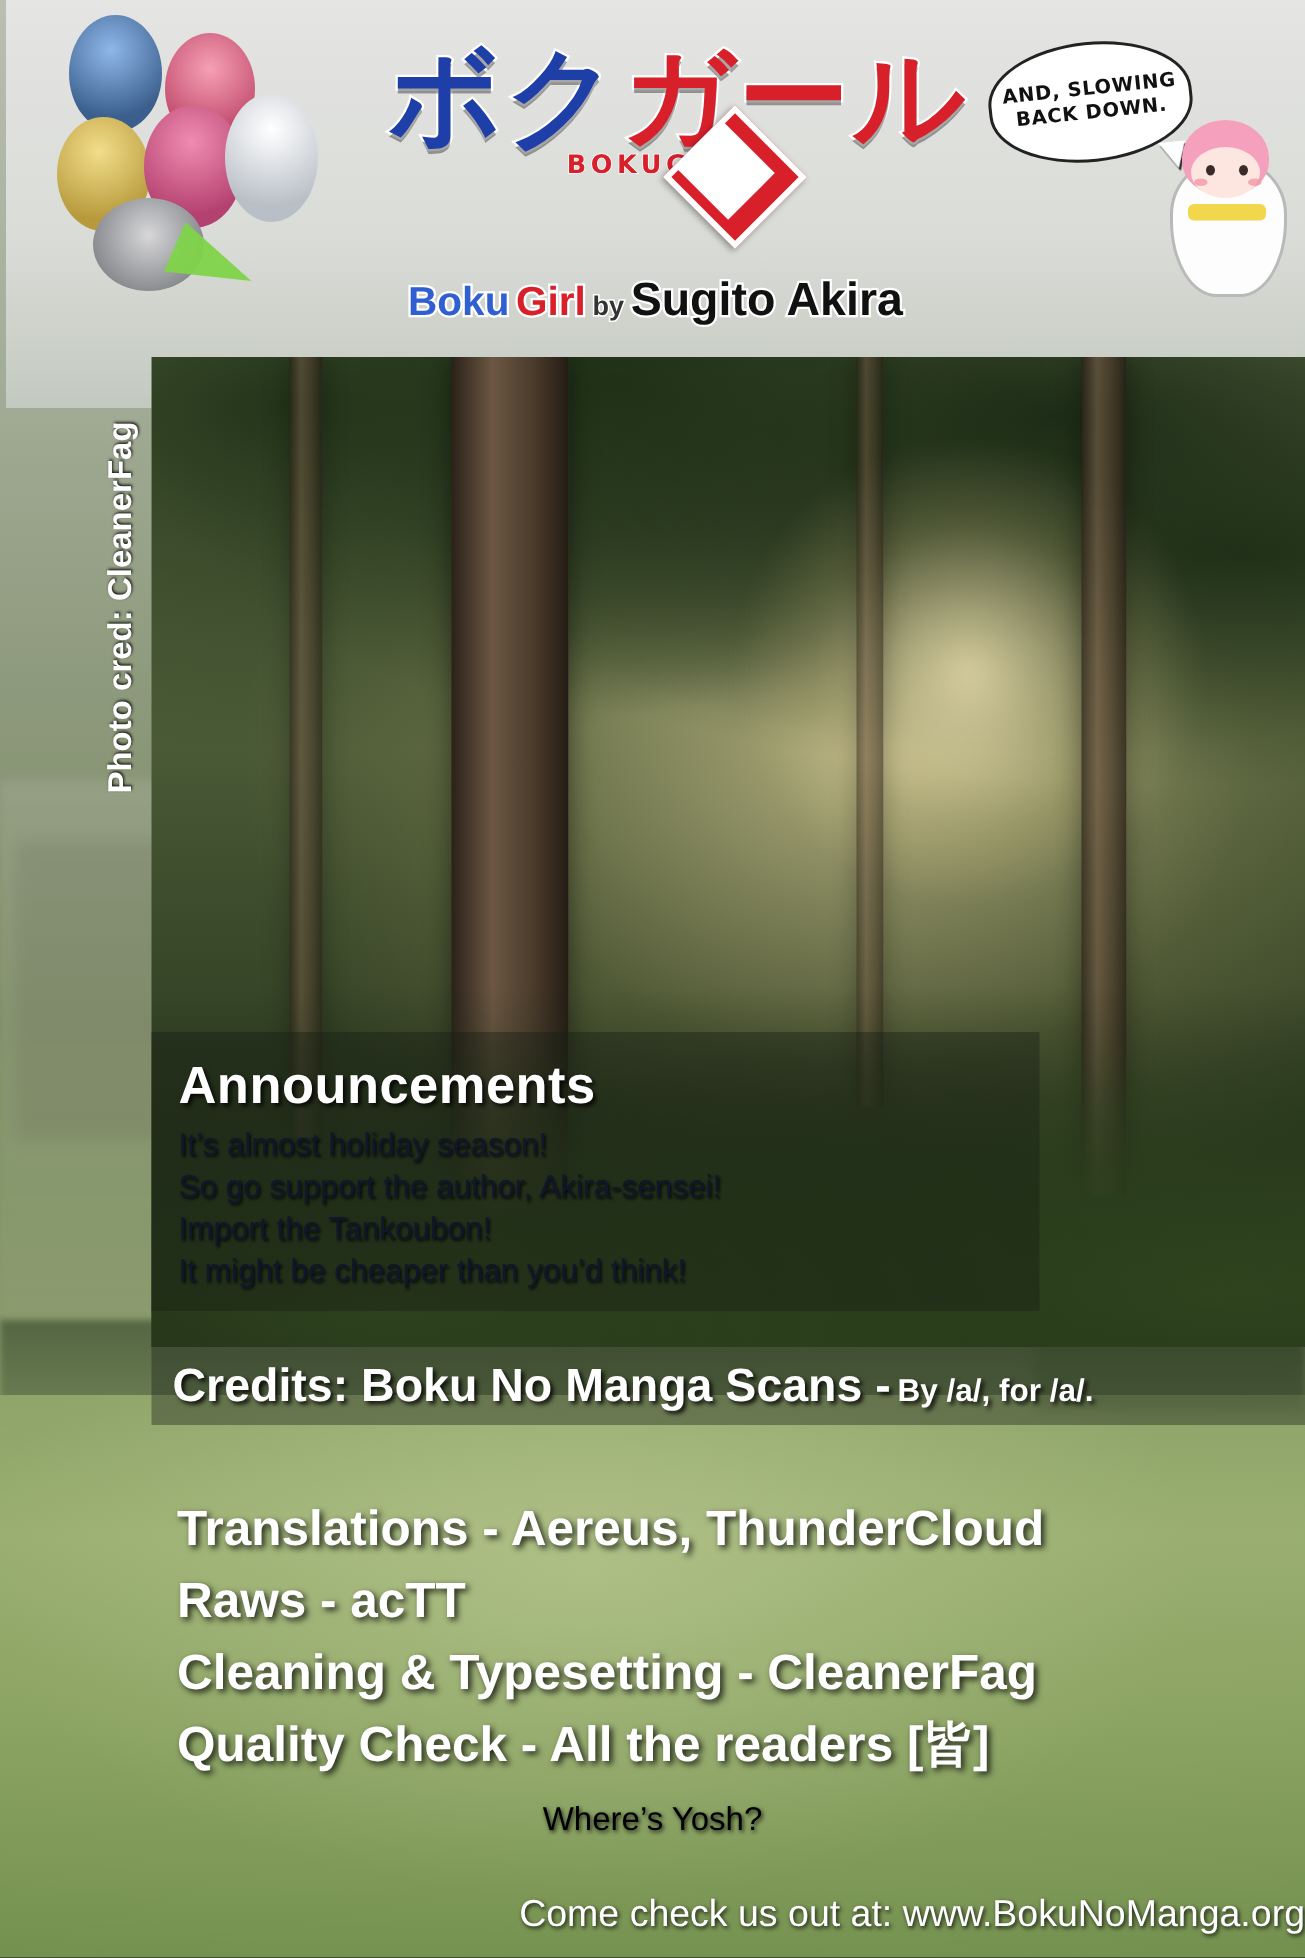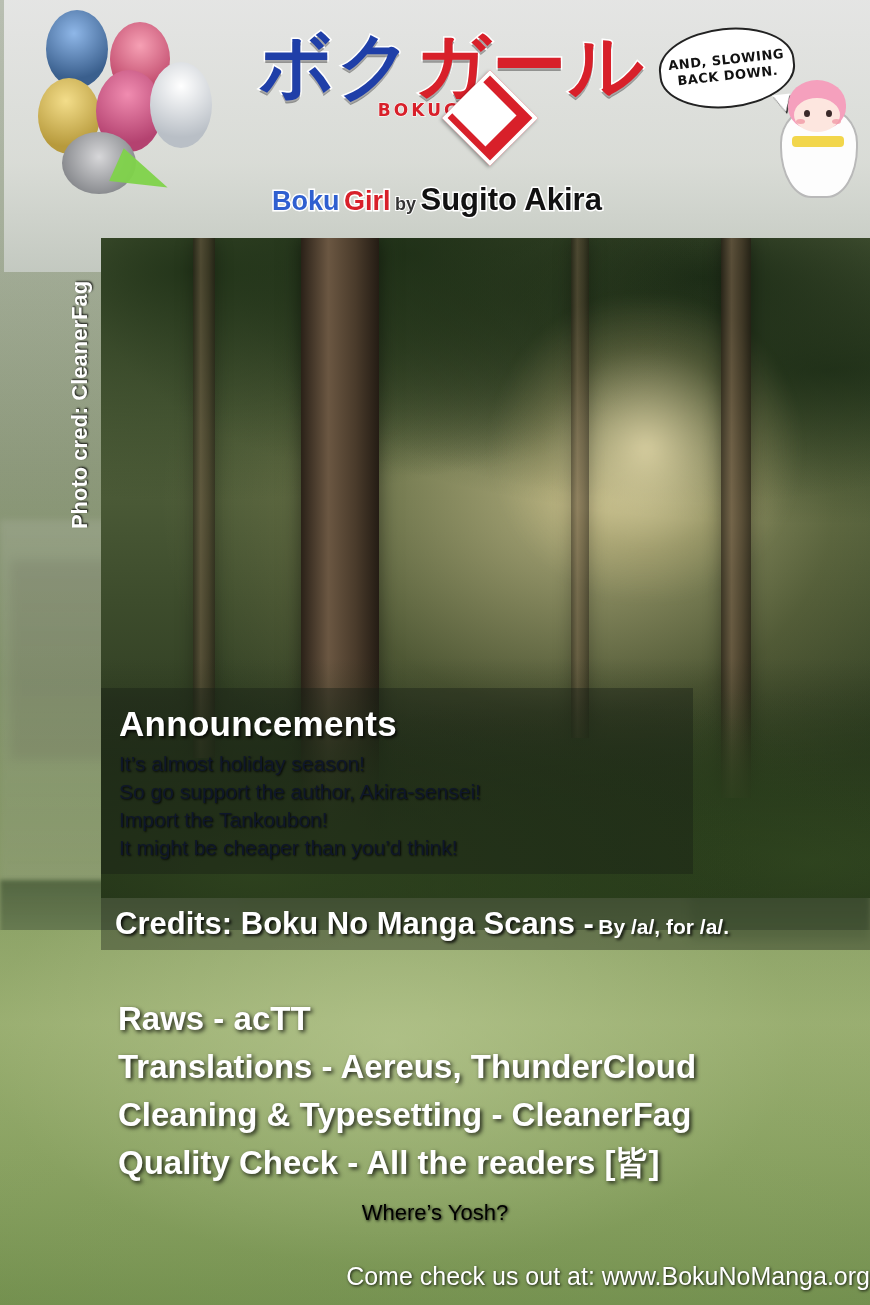--- a/index.html
+++ b/index.html
@@ -449,22 +449,22 @@
     <p>Import the Tankoubon!</p>
     <p>It might be cheaper than you’d think!</p>
   </div>
 
   <div class="credits-head">
     <span class="main">Credits: Boku No Manga Scans -</span>
     <span class="sub">By /a/, for /a/.</span>
   </div>
 
   <div class="credit-lines">
+    <div class="line">Translations - Aereus, ThunderCloud</div>
     <div class="line">Raws - acTT</div>
-    <div class="line">Translations - Aereus, ThunderCloud</div>
     <div class="line">Cleaning &amp; Typesetting - CleanerFag</div>
     <div class="line">Quality Check - All the readers [皆]</div>
   </div>
 
   <div class="yosh">Where’s Yosh?</div>
 
   <div class="footer">Come check us out at: www.BokuNoManga.org</div>
 
 </div>
 

